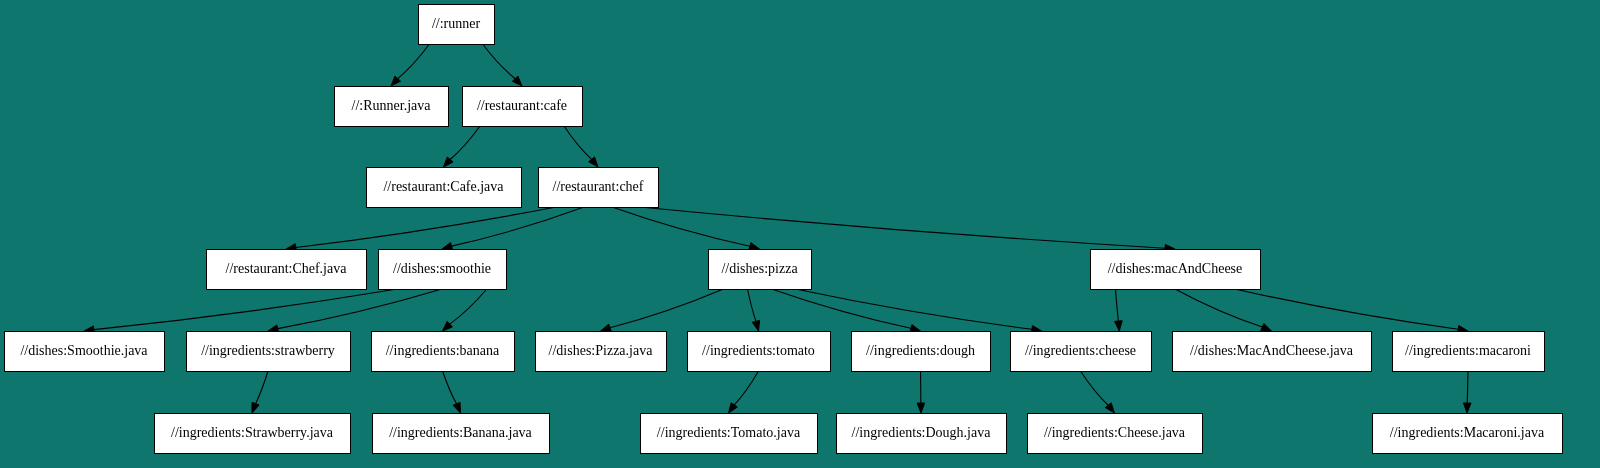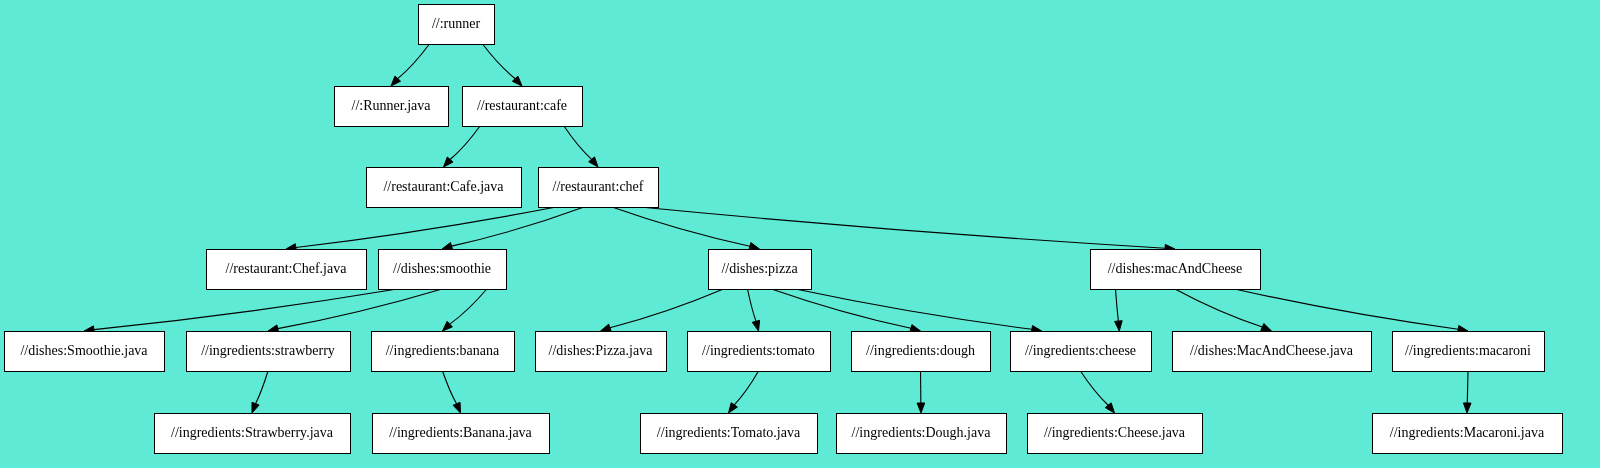--- a/index.html
+++ b/index.html
@@ -5,21 +5,21 @@
 <style>
   html, body {
     margin: 0;
     padding: 0;
     background: #ffffff;
   }
   #graph-root {
     position: relative;
     width: 1600px;
     height: 468px;
-    background: #5eead4;
+    background: #0f766e;
     font-family: "Liberation Serif", "DejaVu Serif", serif;
     overflow: hidden;
   }
   svg#graph-canvas {
     position: absolute;
     top: 0;
     left: 0;
     width: 1600px;
     height: 468px;
     display: block;

